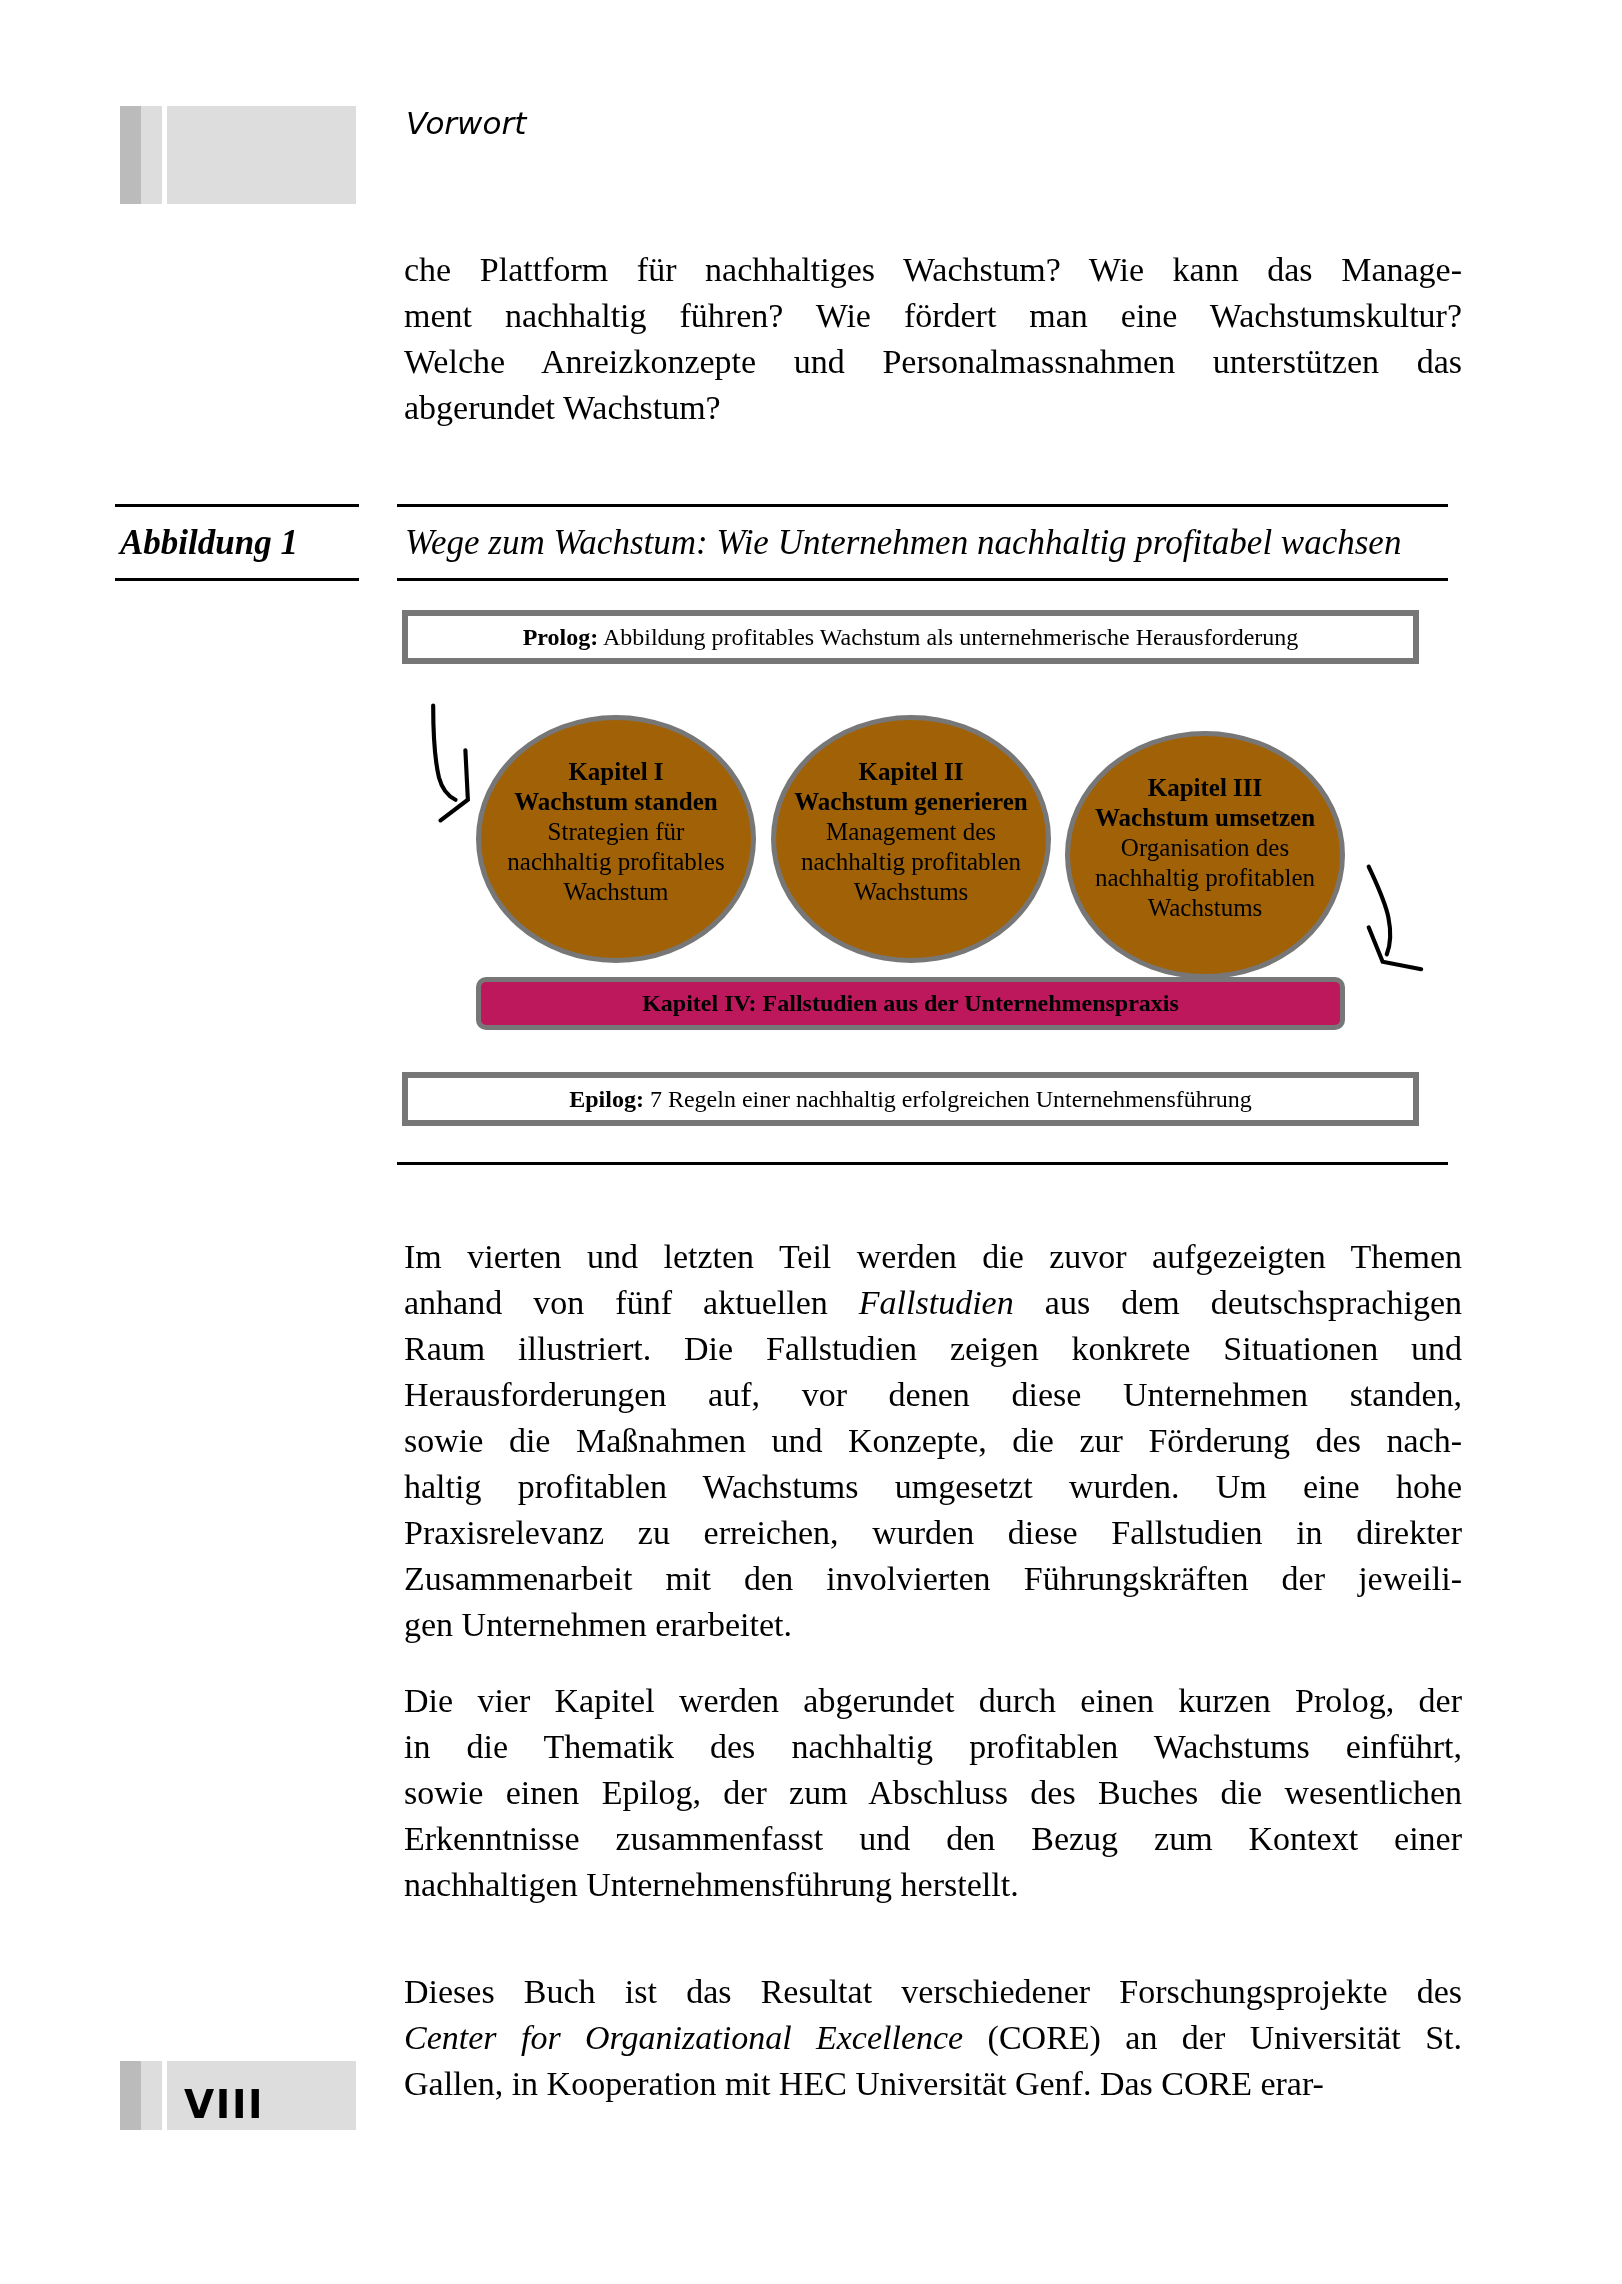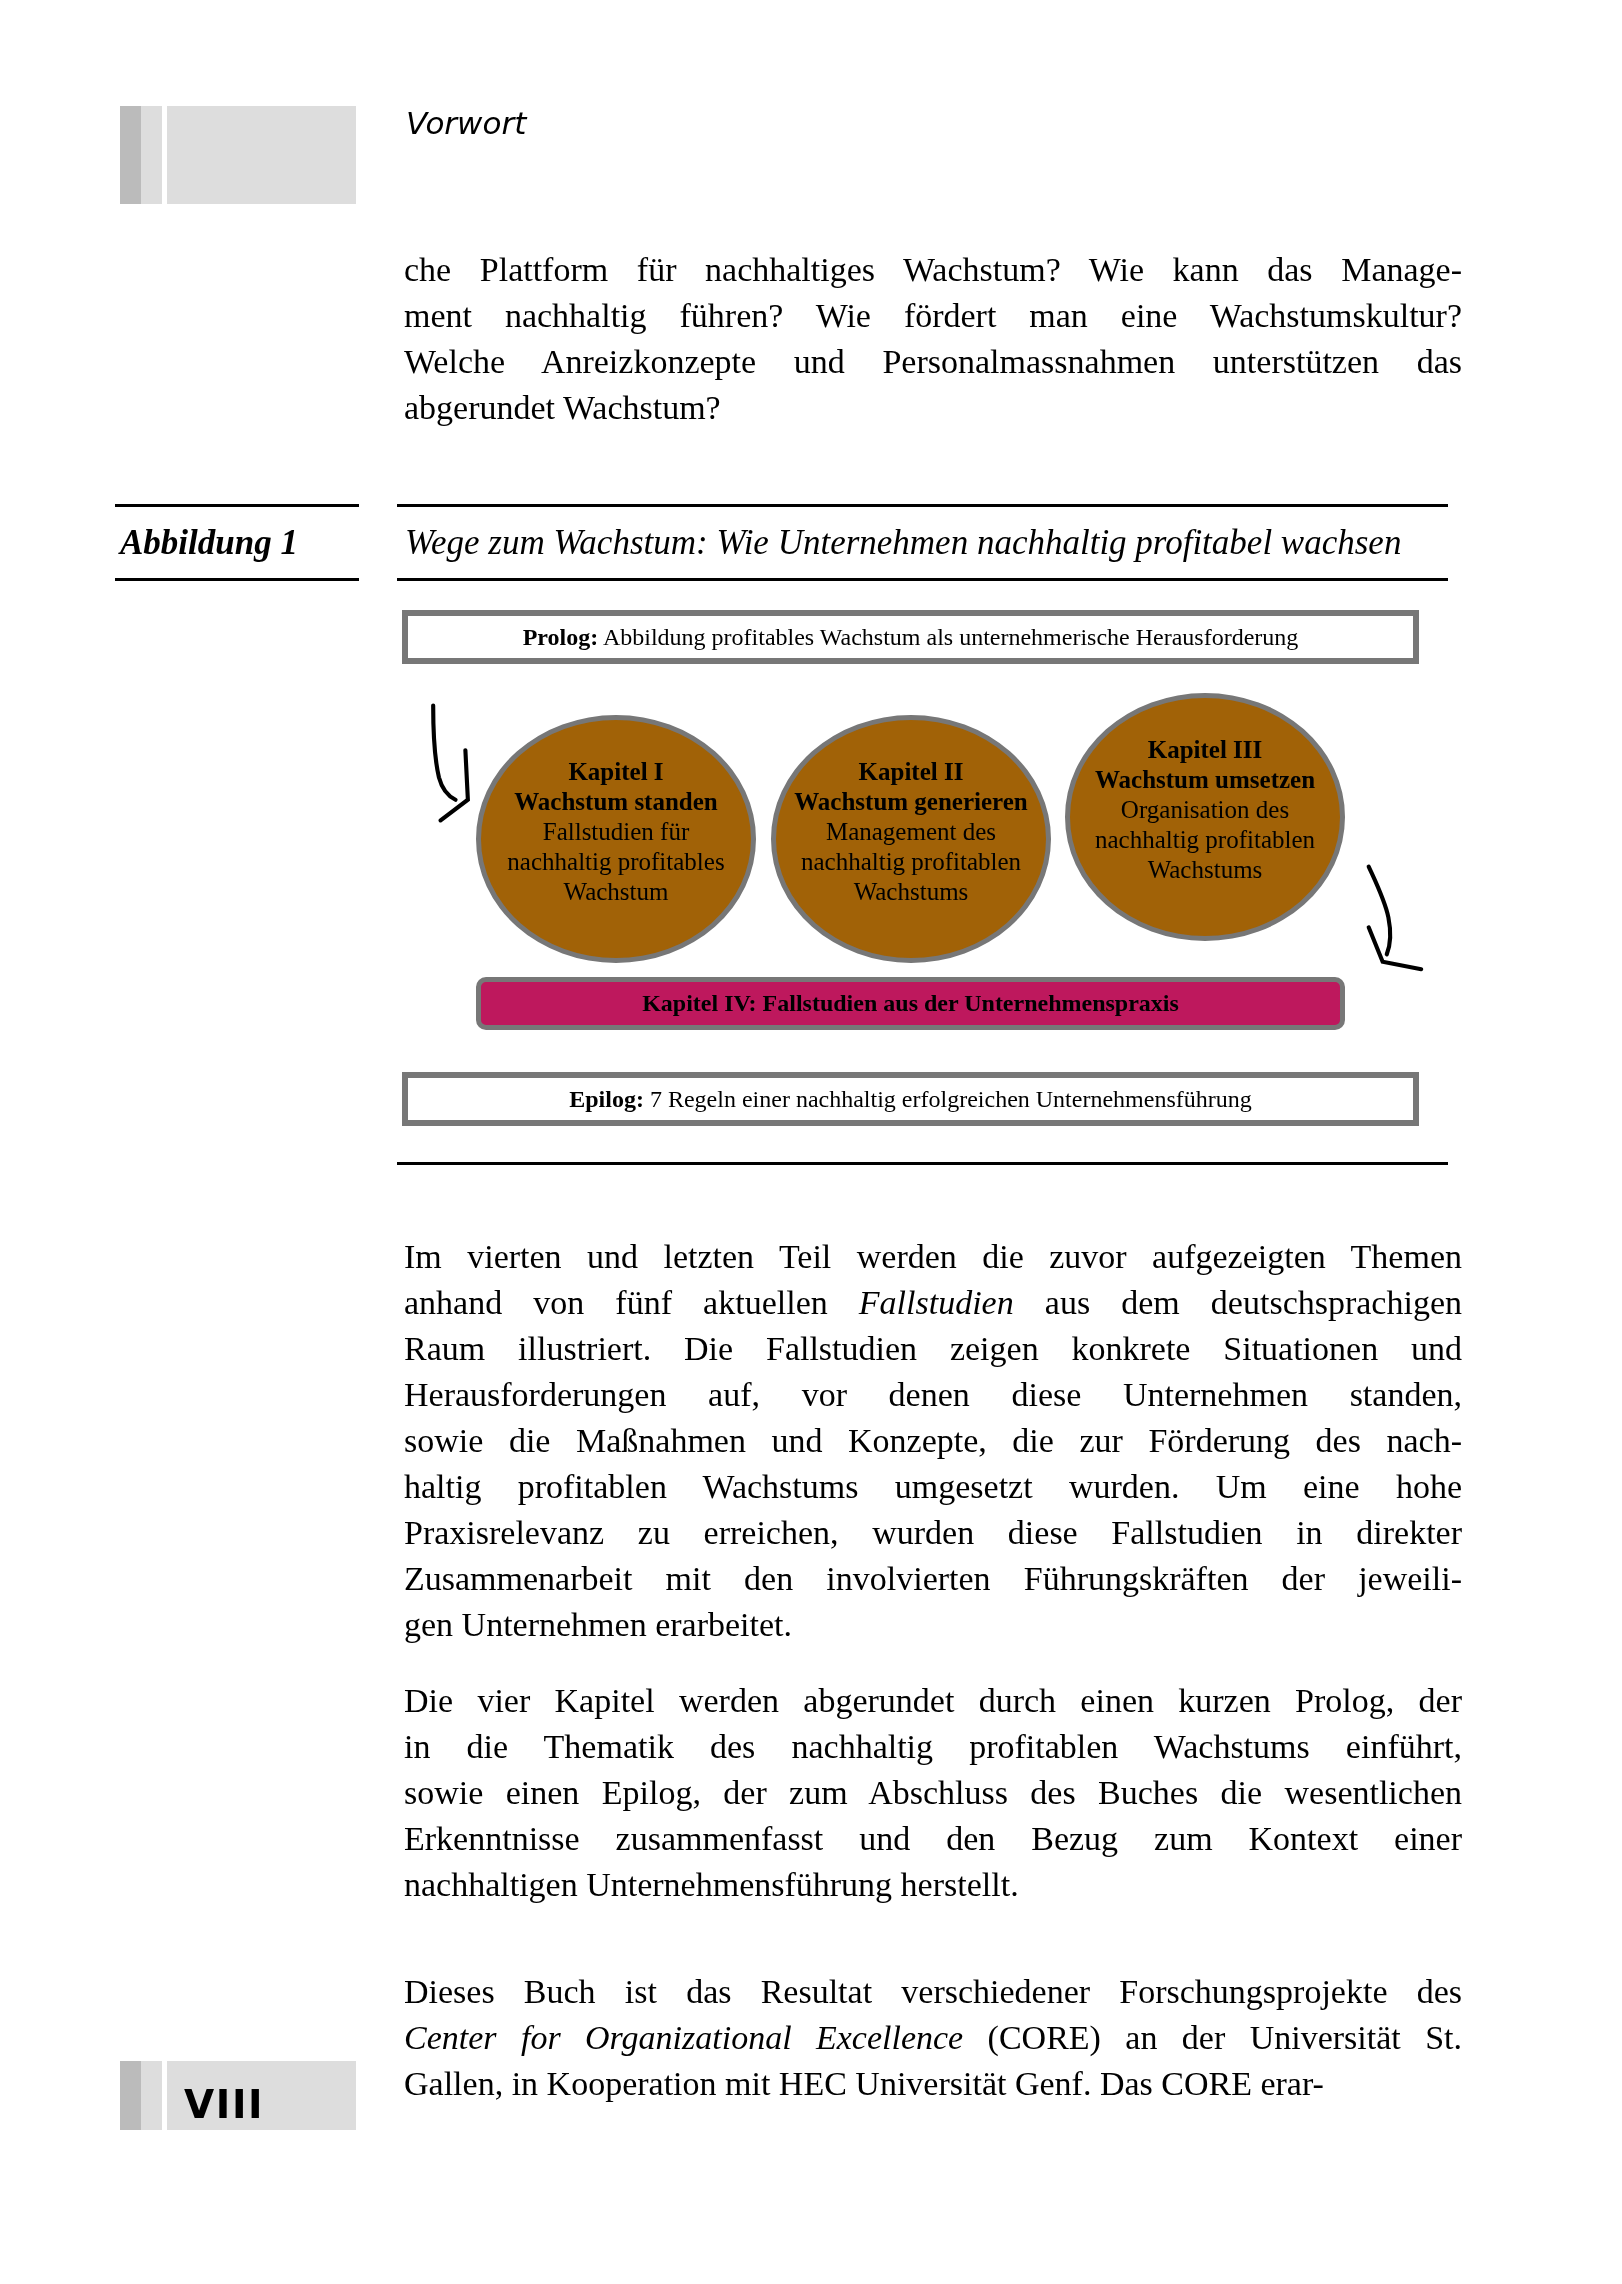--- a/index.html
+++ b/index.html
@@ -62,32 +62,32 @@
 </div>
 
 <svg class="arrow" style="left:424px; top:699px;" width="58" height="128" viewBox="0 0 70 155">
   <path d="M11 8 C 11 40, 12 70, 18 95 C 22 110, 30 118, 38 122" fill="none" stroke="#000" stroke-width="5" stroke-linecap="round"></path>
   <path d="M50 62 L 53 122 L 20 147" fill="none" stroke="#000" stroke-width="5" stroke-linecap="round" stroke-linejoin="miter"></path>
 </svg>
 
 <div class="oval" style="left:476px; top:715px;">
   <div class="t">Kapitel I</div>
   <div class="t">Wachstum standen</div>
-  <div class="s">Fallstudien für</div>
+  <div class="s">Strategien für</div>
   <div class="s">nachhaltig profitables</div>
   <div class="s">Wachstum</div>
 </div>
 <div class="oval" style="left:771px; top:715px;">
   <div class="t">Kapitel II</div>
   <div class="t">Wachstum generieren</div>
   <div class="s">Management des</div>
   <div class="s">nachhaltig profitablen</div>
   <div class="s">Wachstums</div>
 </div>
-<div class="oval" style="left:1065px; top:693px;justify-content:center;">
+<div class="oval" style="left:1065px; top:731px;justify-content:center;">
   <div class="t">Kapitel III</div>
   <div class="t">Wachstum umsetzen</div>
   <div class="s">Organisation des</div>
   <div class="s">nachhaltig profitablen</div>
   <div class="s">Wachstums</div>
 </div>
 
 <svg class="arrow" style="left:1362px; top:860px;" width="70" height="119" viewBox="0 0 85 145">
   <path d="M8 8 C 18 30, 28 50, 32 70 C 36 90, 34 105, 30 115" fill="none" stroke="#000" stroke-width="5" stroke-linecap="round"></path>
   <path d="M8 82 L 25 124 L 72 133" fill="none" stroke="#000" stroke-width="5" stroke-linecap="round" stroke-linejoin="miter"></path>

